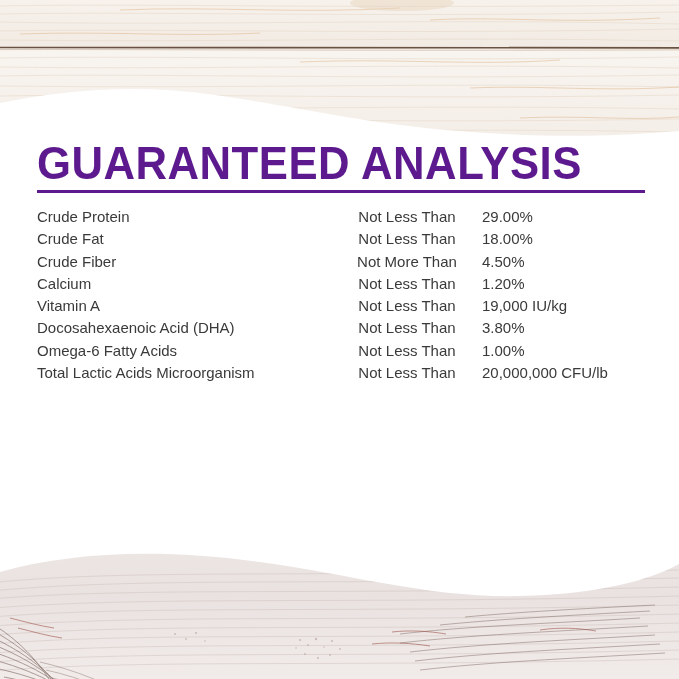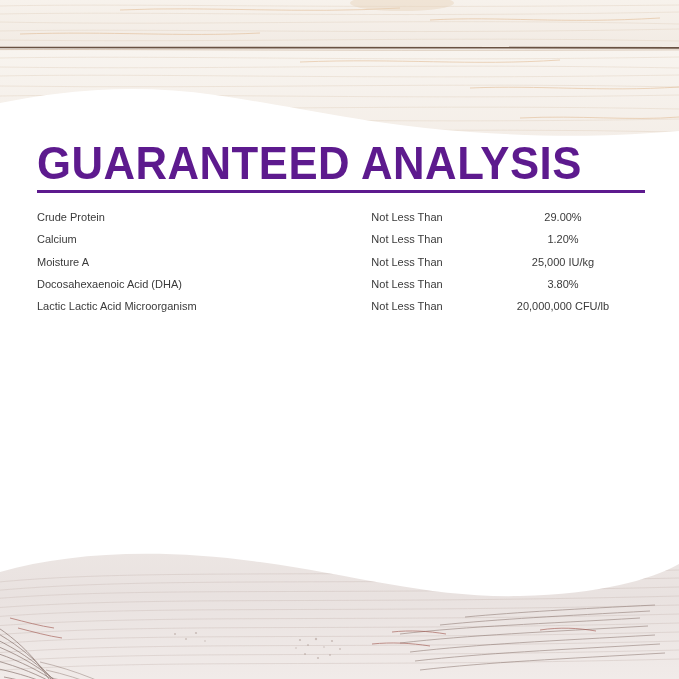--- a/index.html
+++ b/index.html
@@ -69,28 +69,28 @@
     position:absolute;
     left:37px;
     top:86px;
     width:607px;
     border-collapse:collapse;
     table-layout:fixed;
   }
   .ga-table td{
     padding:0;
     color:#3a3a3a;
-    font-size:11px;
+    font-size:15px;
     line-height:22.3px;
     font-weight:400;
     white-space:nowrap;
   }
   .col-name{width:295px;text-align:left;}
   .col-qual{width:150px;text-align:center;}
-  .col-val{width:162px;text-align:center;}
+  .col-val{width:162px;text-align:left;}
 </style>
 </head>
 <body>
 
 <div class="panel">
 
   <div class="wood-top">
     <svg class="wood-surface" viewBox="0 0 679 140" preserveAspectRatio="none">
       <defs>
         <linearGradient id="wt" x1="0" y1="0" x2="0" y2="1">
@@ -144,36 +144,51 @@
     <div class="title-rule"></div>
 
     <table class="ga-table">
       <tbody>
           <tr>
             <td class="col-name">Crude Protein</td>
             <td class="col-qual">Not Less Than</td>
             <td class="col-val">29.00%</td>
           </tr>
           <tr>
+            <td class="col-name">Crude Fat</td>
+            <td class="col-qual">Not Less Than</td>
+            <td class="col-val">18.00%</td>
+          </tr>
+          <tr>
+            <td class="col-name">Crude Fiber</td>
+            <td class="col-qual">Not More Than</td>
+            <td class="col-val">4.50%</td>
+          </tr>
+          <tr>
             <td class="col-name">Calcium</td>
             <td class="col-qual">Not Less Than</td>
             <td class="col-val">1.20%</td>
           </tr>
           <tr>
-            <td class="col-name">Moisture A</td>
-            <td class="col-qual">Not Less Than</td>
-            <td class="col-val">25,000 IU/kg</td>
+            <td class="col-name">Vitamin A</td>
+            <td class="col-qual">Not Less Than</td>
+            <td class="col-val">19,000 IU/kg</td>
           </tr>
           <tr>
             <td class="col-name">Docosahexaenoic Acid (DHA)</td>
             <td class="col-qual">Not Less Than</td>
             <td class="col-val">3.80%</td>
           </tr>
           <tr>
-            <td class="col-name">Lactic Lactic Acid Microorganism</td>
+            <td class="col-name">Omega-6 Fatty Acids</td>
+            <td class="col-qual">Not Less Than</td>
+            <td class="col-val">1.00%</td>
+          </tr>
+          <tr>
+            <td class="col-name">Total Lactic Acids Microorganism</td>
             <td class="col-qual">Not Less Than</td>
             <td class="col-val">20,000,000 CFU/lb</td>
           </tr>
         </tbody>
     </table>
   </div>
 
   <div class="wood-bottom">
     <svg class="wood-surface" viewBox="0 0 679 167" preserveAspectRatio="none">
       <defs>

